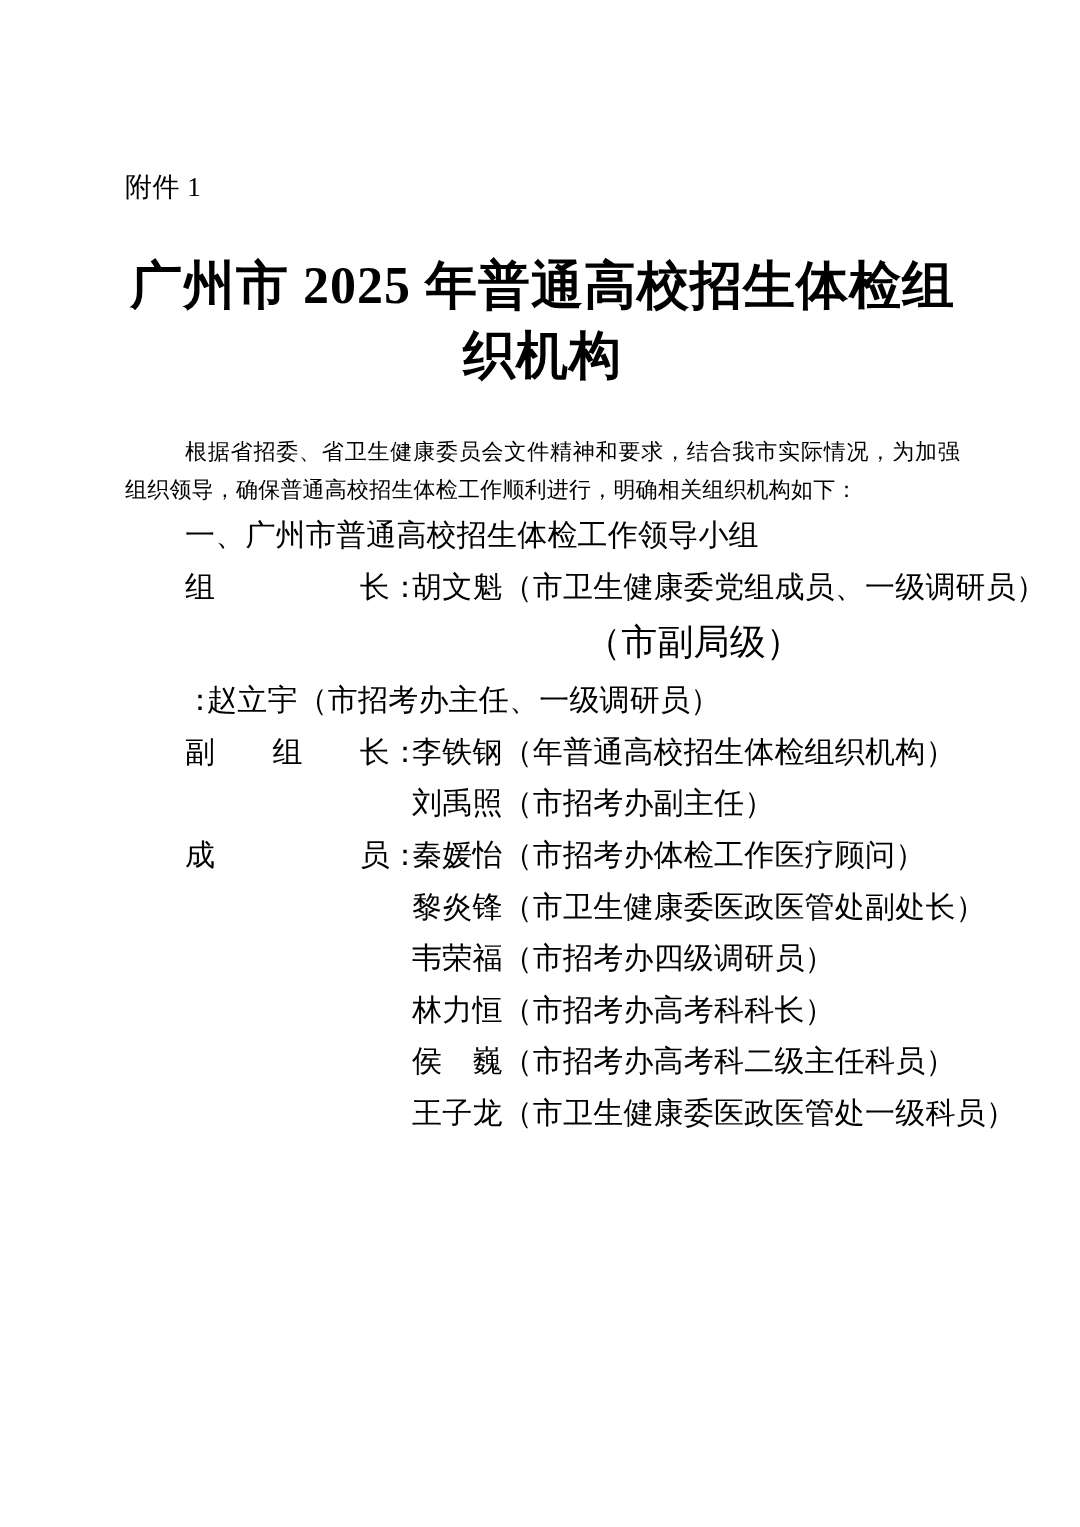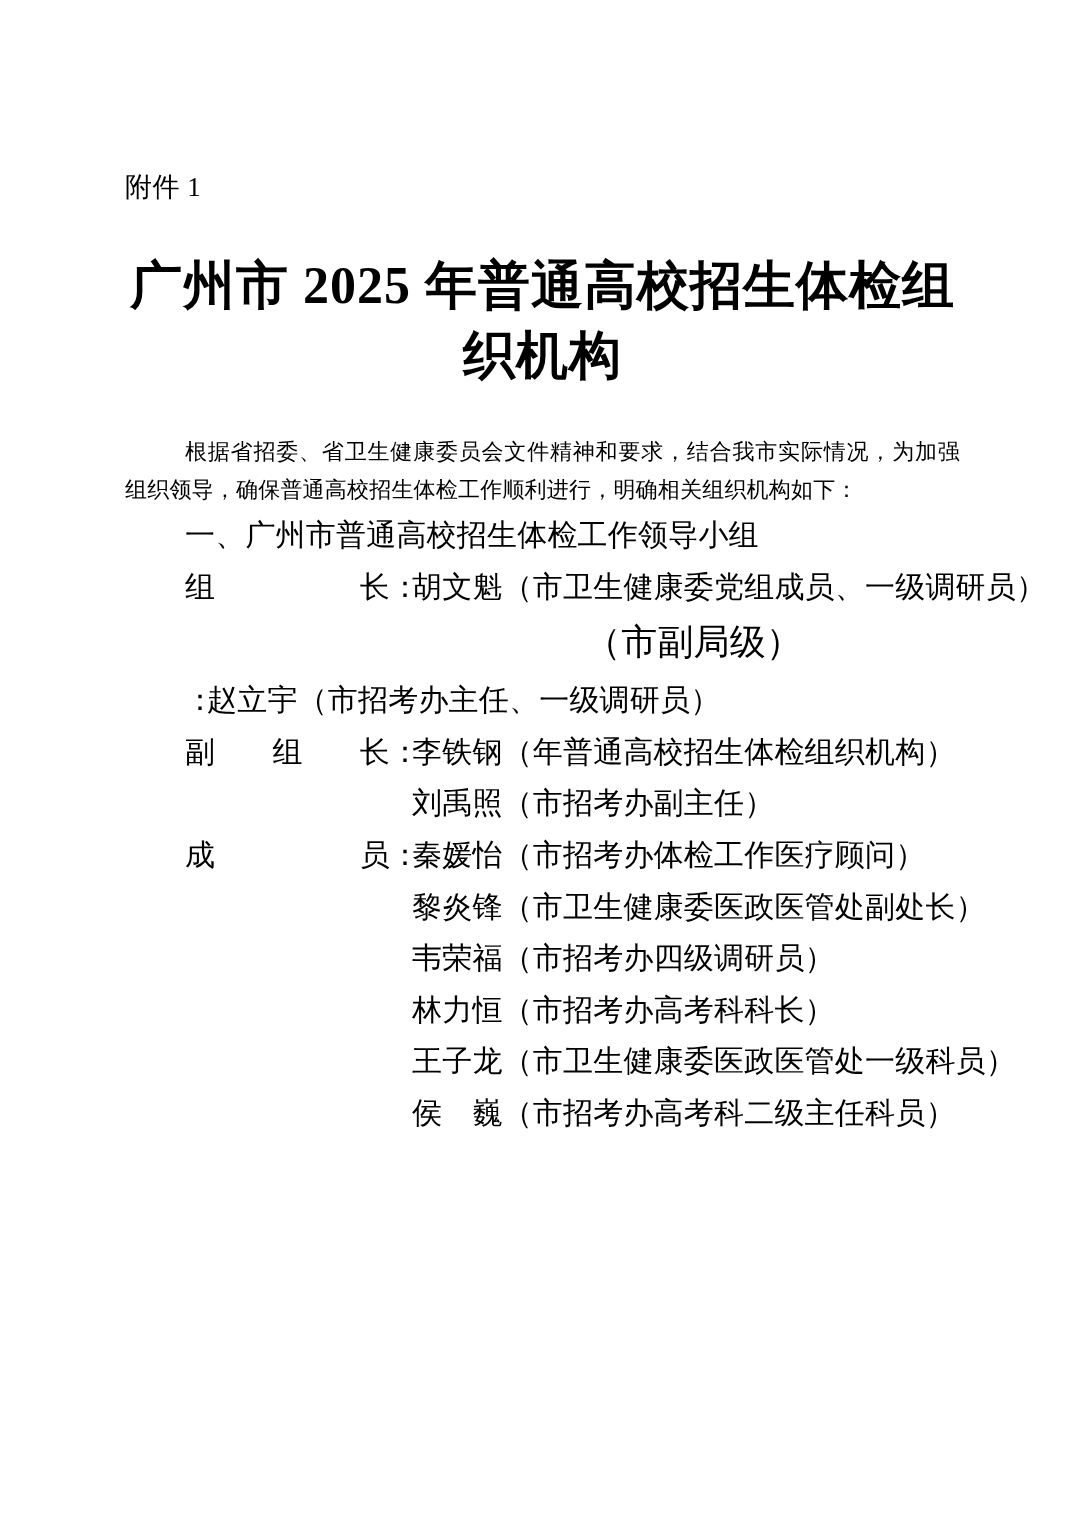--- a/index.html
+++ b/index.html
@@ -182,29 +182,29 @@
       <span class="role-sep">：</span>
       <span class="name-block"><span>林力恒</span><span>（市招考办高考科科长）</span></span>
     </div>
 
     <div class="roster-row continuation">
       <span class="role">
           <span>成</span>
           <span>员</span>
         </span>
       <span class="role-sep">：</span>
+      <span class="name-block"><span>侯　巍</span><span>（市招考办高考科二级主任科员）</span></span>
+    </div>
+
+    <div class="roster-row continuation">
+      <span class="role">
+          <span>成</span>
+          <span>员</span>
+        </span>
+      <span class="role-sep">：</span>
       <span class="name-block"><span>王子龙</span><span>（市卫生健康委医政医管处一级科员）</span></span>
     </div>
 
-    <div class="roster-row continuation">
-      <span class="role">
-          <span>成</span>
-          <span>员</span>
-        </span>
-      <span class="role-sep">：</span>
-      <span class="name-block"><span>侯　巍</span><span>（市招考办高考科二级主任科员）</span></span>
-    </div>
-
   </div>
 
 
 
 </div>
 
 </body></html>

